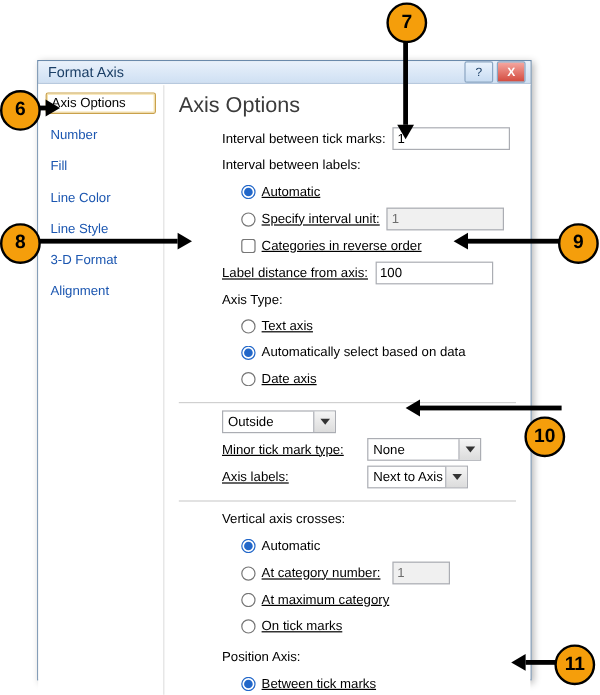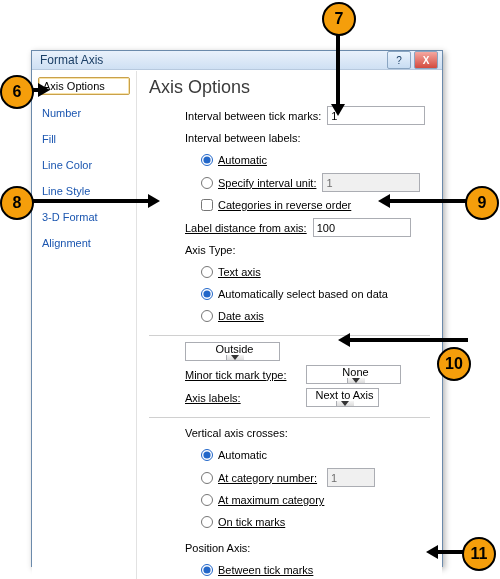--- a/index.html
+++ b/index.html
@@ -146,21 +146,20 @@
     accent-color:#2267c9;
   }
   .sel {
     border:1px solid #abadb3;
     height:19px;
     background:#fff;
     display:flex;
     align-items:center;
     padding:0 0 0 4px;
     box-sizing:border-box;
-    flex-direction:column;
   }
   .sel .val { flex:1; font-size:11px; }
   .sel .btn {
     width:17px; height:17px;
     border-left:1px solid #abadb3;
     background:linear-gradient(to bottom,#f5f5f5,#dcdcdc);
     display:flex;align-items:center;justify-content:center;
   }
   .sel .btn:after{
     content:"";
@@ -286,21 +285,21 @@
       </div>
       <div class="row">
         <span class="lbl u" style="width:115px">Minor tick mark type:</span>
         <div class="sel" style="width:95px">
           <span class="val">None</span>
           <div class="btn"></div>
         </div>
       </div>
       <div class="row">
         <span class="lbl u" style="width:115px">Axis labels:</span>
-        <div class="sel" style="width:73px">
+        <div class="sel" style="width:84px">
           <span class="val">Next to Axis</span>
           <div class="btn"></div>
         </div>
       </div>
 
       <hr class="sep">
 
       <div class="row">
         <span class="lbl">Vertical axis crosses:</span>
       </div>

